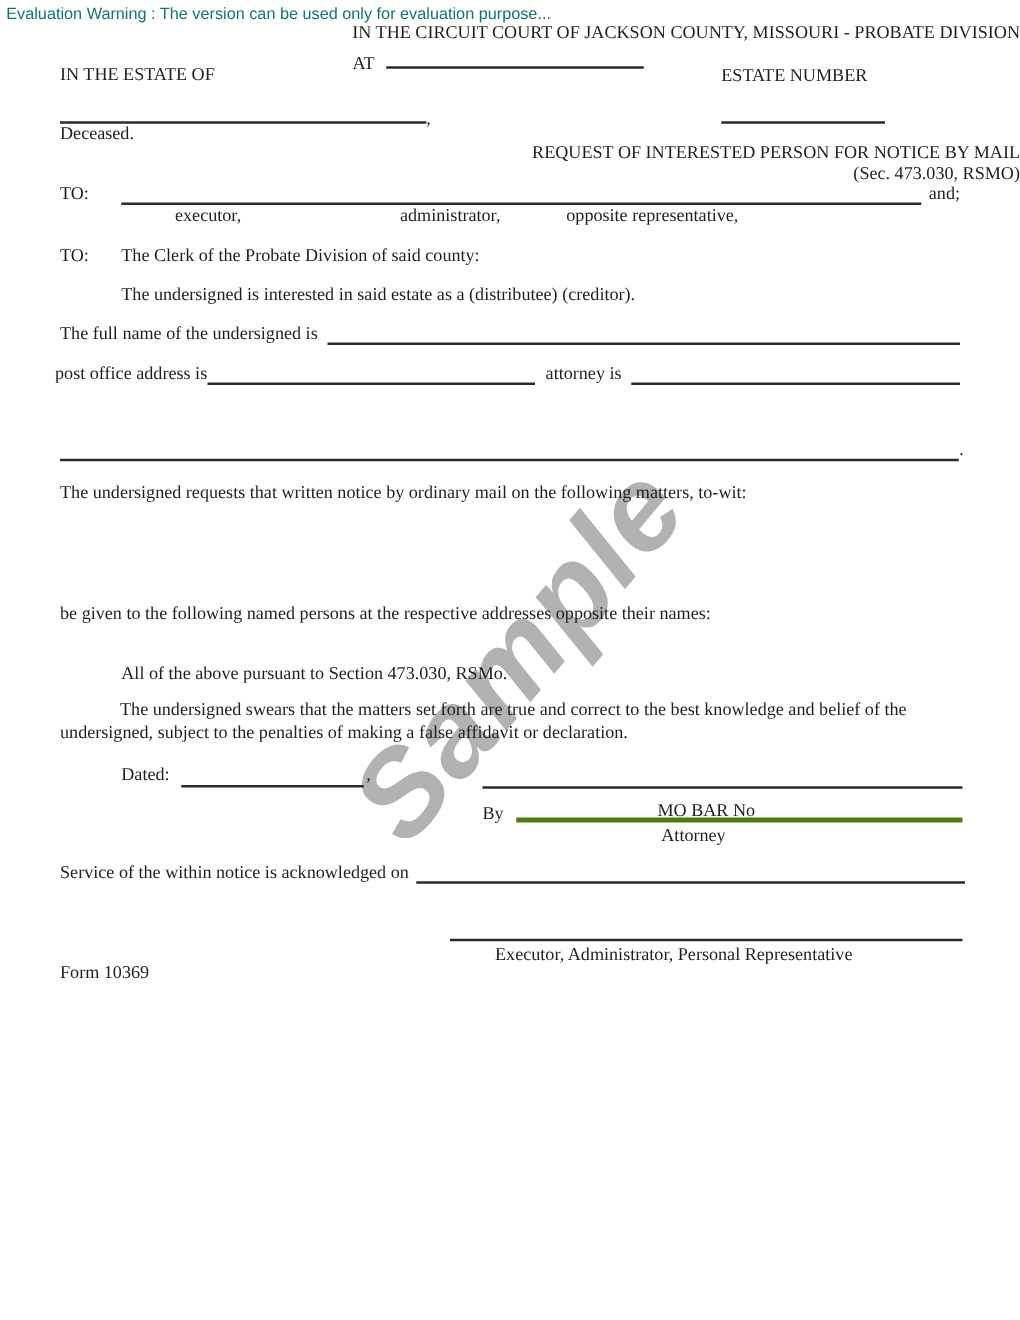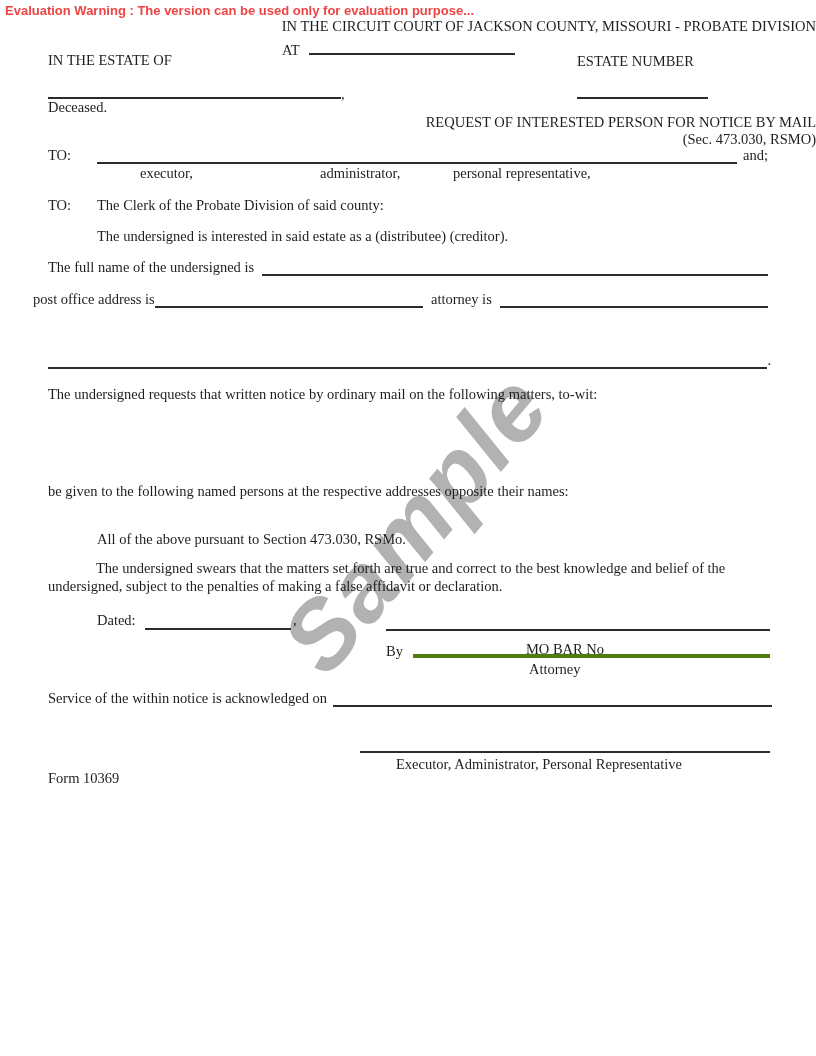--- a/index.html
+++ b/index.html
@@ -18,22 +18,22 @@
   .watermark {
     position:absolute; left:415px; top:523px;
     transform:translate(-50%,-50%) rotate(-50deg);
     font-family:"Liberation Sans", sans-serif;
     font-weight:bold; font-style:italic;
     font-size:96px; color:#b2b2b2; letter-spacing:2px;
     z-index:0; white-space:nowrap;
   }
   .content {position:absolute; inset:0; z-index:1;}
   .warning {
-    font-family:"Liberation Sans", sans-serif; font-weight:bold;
-    font-size:13px; color:#ef4444;
+    font-family:"Liberation Sans", sans-serif; font-weight:normal;
+    font-size:13px; color:#0f766e;
   }
   .byline {text-align:center; padding-right:53px; box-sizing:border-box;
     border-bottom:4px solid #4d7c0f;}
 </style>
 </head>
 <body>
 
 <div class="page">
 
   <div class="watermark">Sample</div>
@@ -64,35 +64,35 @@
     <div class="abs center" style="top:114px;">REQUEST OF INTERESTED PERSON FOR NOTICE BY MAIL</div>
     <div class="abs center" style="top:131px;">(Sec. 473.030, RSMO)</div>
 
     <div class="row" style="left:48px; right:48px; top:147px;">
       <span class="to-col">TO:</span>
       <span class="fill" style="margin-right:6px;"></span>
       <span>and;</span>
     </div>
     <div class="abs" style="left:140px; top:165px;">executor,</div>
     <div class="abs" style="left:320px; top:165px;">administrator,</div>
-    <div class="abs" style="left:453px; top:165px;">personal representative,</div>
+    <div class="abs" style="left:453px; top:165px;">opposite representative,</div>
 
     <div class="abs" style="left:48px; top:197px; display:flex;">
       <span class="to-col">TO:</span>
       <span>The Clerk of the Probate Division of said county:</span>
     </div>
 
     <div class="abs" style="left:97px; top:228px;">The undersigned is interested in said estate as a (distributee) (creditor).</div>
 
     <div class="row" style="left:48px; right:48px; top:259px;">
       <span>The full name of the undersigned is</span>
       <span class="fill" style="margin-left:8px;"></span>
     </div>
 
-    <div class="row" style="left:33px; right:48px; top:291px;">
+    <div class="row" style="left:44px; right:48px; top:291px;">
       <span>post office address is</span>
       <span class="fill" style="max-width:305px; margin-right:8px;"></span>
       <span>attorney is</span>
       <span class="fill" style="margin-left:8px;"></span>
     </div>
 
 
     <div class="row" style="left:48px; right:45px; top:352px;">
       <span class="fill"></span>
       <span>.</span>

